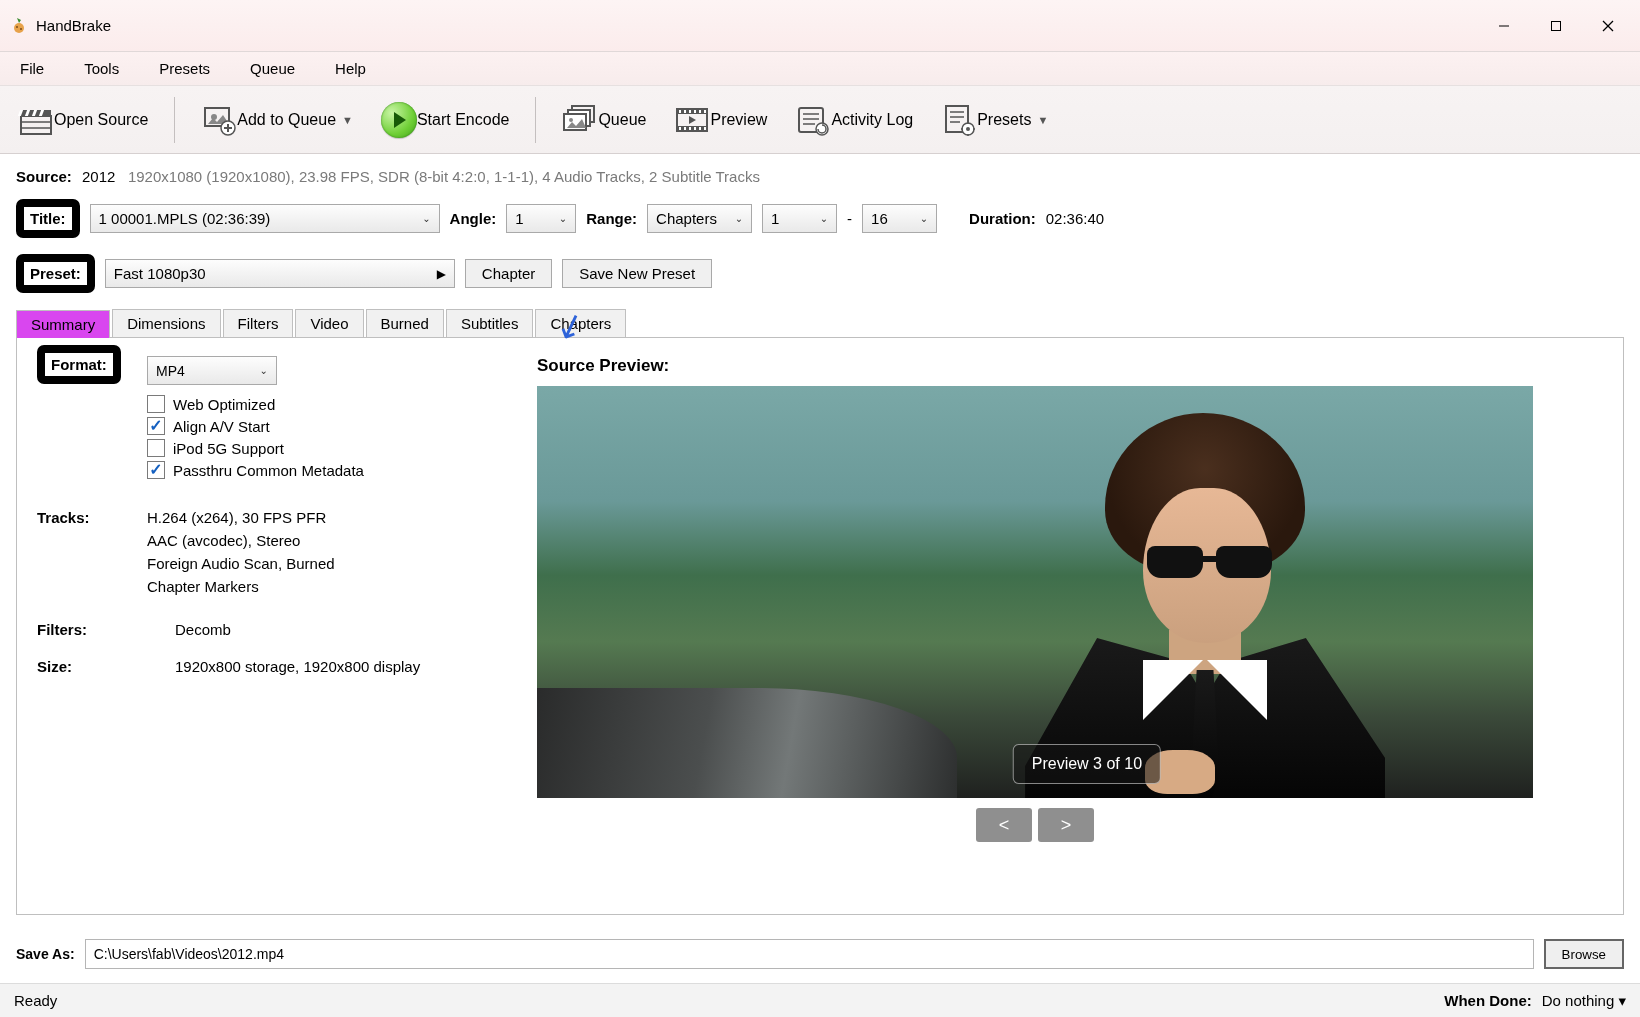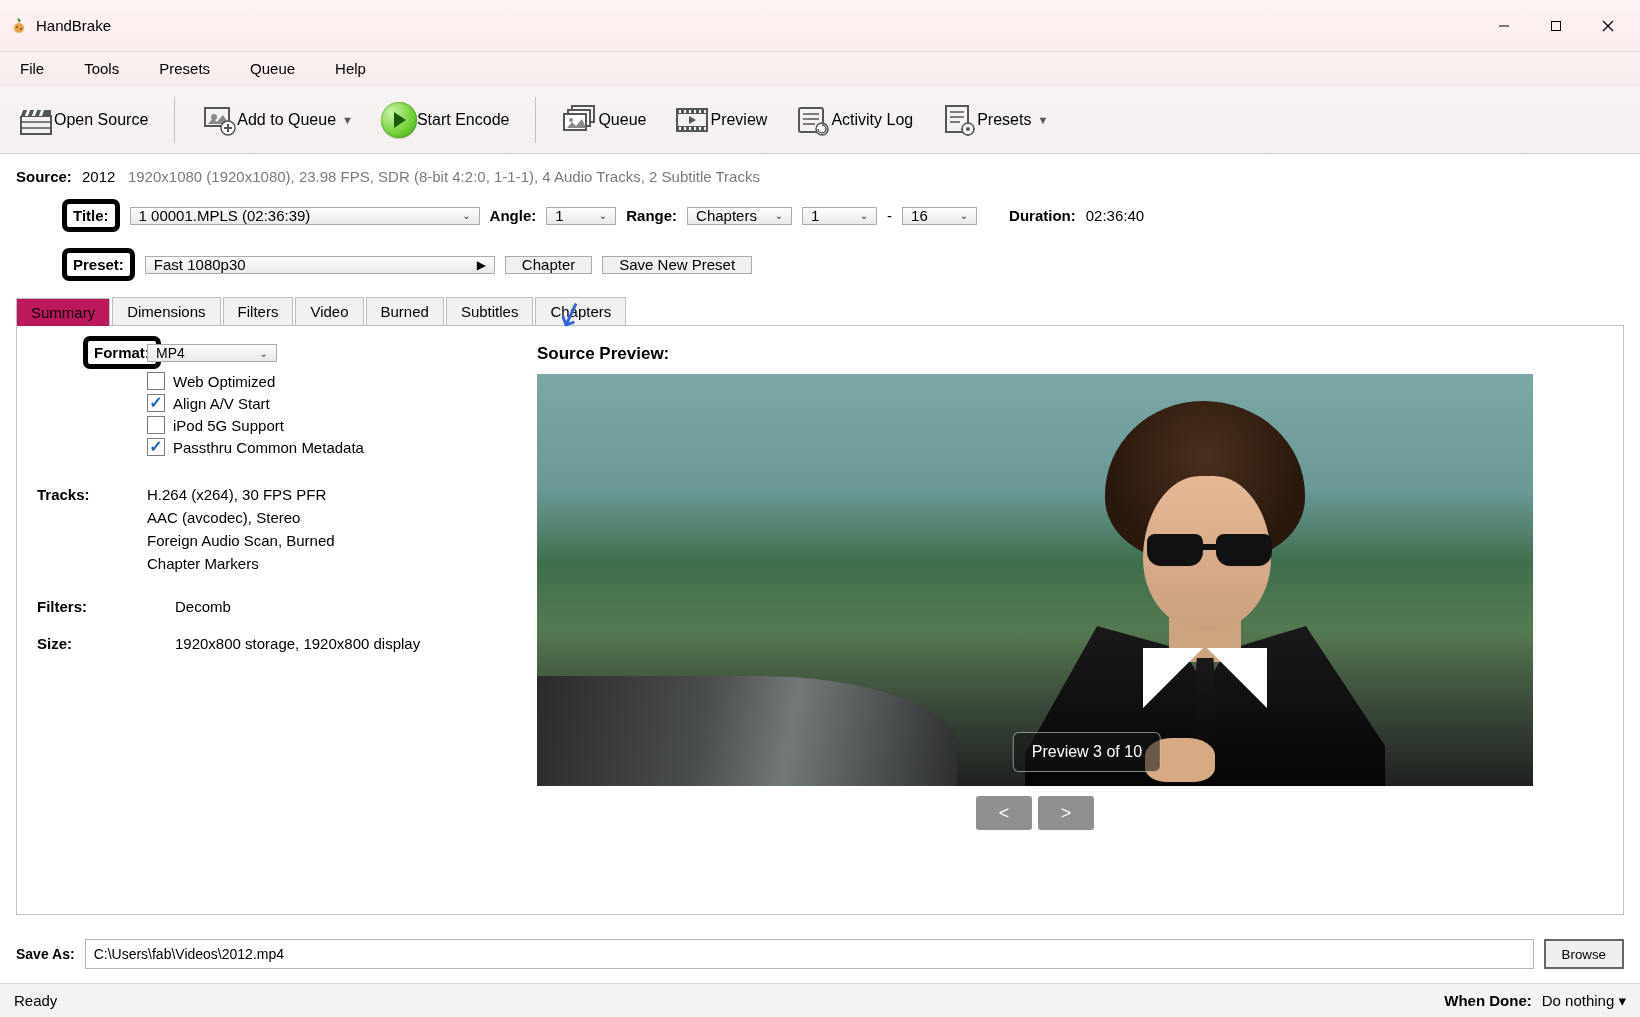--- a/index.html
+++ b/index.html
@@ -70,37 +70,37 @@
     border-bottom:8px solid transparent;
     margin-left:3px;
   }
   
   .content { flex:1; padding: 14px 16px 10px 16px; overflow:hidden; display:flex; flex-direction:column; }
   .source-line { font-size:15px; margin-bottom:14px; }
   .source-line .label { font-weight:700; margin-right:6px;}
   .grey { color:#7a7a7a; }
   .row { display:flex; align-items:center; gap:10px; margin-bottom: 16px; font-size:15px; flex-wrap:wrap;}
   .field-label { font-weight:700; }
-  .highlight-box { border: 5px solid #000000; border-radius:7px; padding: 3px 6px; margin-left: 46px; }
+  .highlight-box { border: 8px solid #000000; border-radius:7px; padding: 3px 6px; }
   select.win, .win-dd, .win-btn, input.win {
-    height: 18px; border: 1px solid #a9a9a9; background: linear-gradient(#fdfdfd,#e9e9e9);
+    height: 29px; border: 1px solid #a9a9a9; background: linear-gradient(#fdfdfd,#e9e9e9);
     font: inherit; padding: 0 8px; display:inline-flex; align-items:center;
   }
   .win-dd { justify-content:space-between; gap:10px; min-width:50px;}
   .win-dd .dd-caret { font-size:10px; color:#333; }
   .win-btn { padding: 0 16px; cursor:default; background:#f0f0f0;}
   .preset-dd { width: 350px; justify-content:space-between;}
   .preset-dd .tri { font-size:12px;}
   
   .tabstrip { display:flex; align-items:flex-end; gap:0; position:relative; }
   .tab {
     border:1px solid #bfbfbf; border-bottom:none; padding:5px 14px;
     background:#f1f1f1; font-size:15px; margin-right:2px;
   }
-  .tab.active { background:#be185d; z-index:2; position:relative; top:1px; }
+  .tab.active { background:#d946ef; z-index:2; position:relative; top:1px; }
   .tab-arrow {
     position:absolute; left:540px; top:-4px; color:#2e63d9; font-size:34px;
     transform: rotate(-20deg);
   }
   .tabpanel {
     border:1px solid #bfbfbf; flex:1; padding: 18px 20px; display:flex; gap: 40px;
     align-items:flex-start;
   }
   .summary-left { width: 460px; }
   .summary-left .srow { display:flex; margin-bottom: 12px; }

